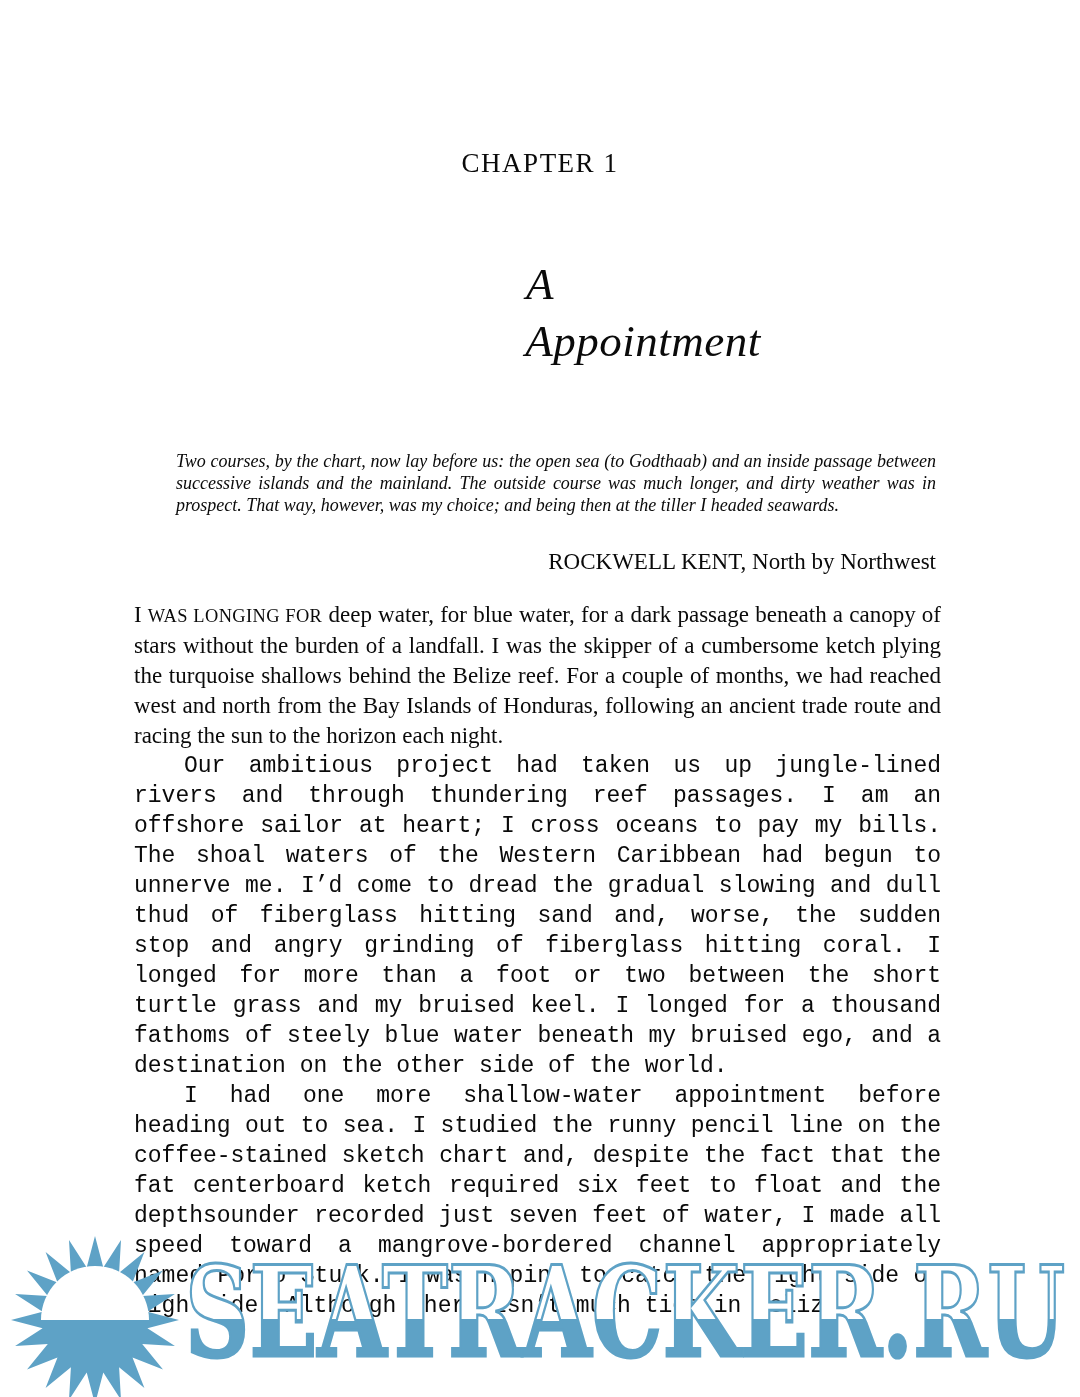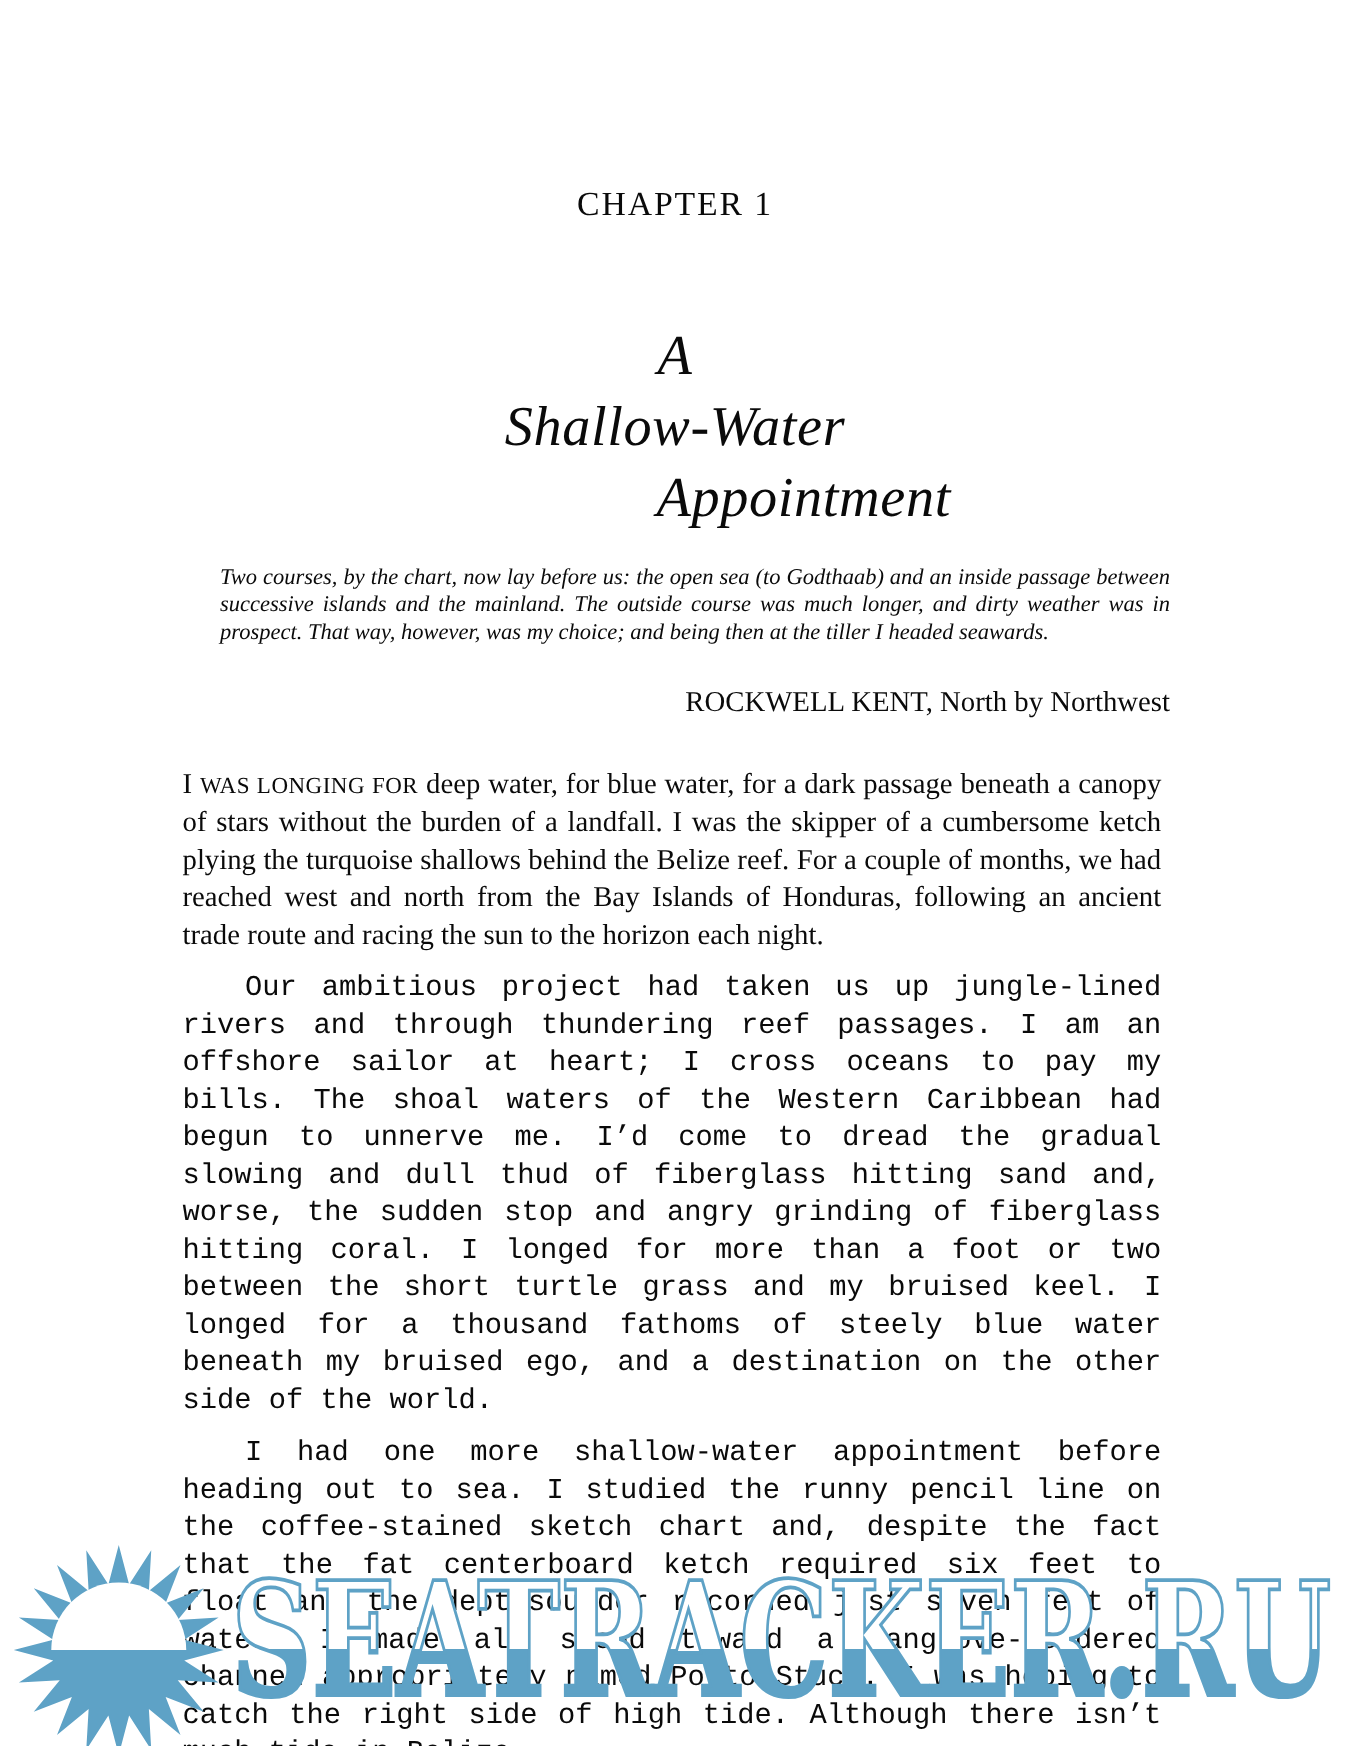--- a/index.html
+++ b/index.html
@@ -34,21 +34,21 @@
   .epigraph-attribution {
     position: absolute; top: 551px; left: 176px; width: 760px;
     text-align: right;
     font-size: 23px; line-height: 22px;
   }
   .body-text {
     position: absolute; top: 600px; left: 134px; width: 807px;
     font-size: 23px; line-height: 30px;
     text-align: justify;
   }
-  .body-text p { margin: 12px; padding: 0; }
+  .body-text p { margin: 0; padding: 0; }
   .body-text p.indented { text-indent: 50px; font-family: Liberation Mono, monospace; }
   .smallcaps { font-size: 0.8em; letter-spacing: 0.4px; }
   .watermark {
     position: absolute; left: 0; top: 1234px;
     width: 996px; height: 163px;
   }
   .watermark svg { display: block; }
   .wm-text {
     font-family: "DejaVu Serif", serif;
     font-weight: bold;
@@ -56,21 +56,20 @@
 </style>
 </head>
 <body>
 
 <div>
 
   <div class="chapter-label">CHAPTER 1</div>
 
   <div class="chapter-title">
     <div class="title-line">A</div>
-    <div class="title-line">Shallow-Water</div>
     <div class="title-line shift-right">Appointment</div>
   </div>
 
   <div class="epigraph">Two courses, by the chart, now lay before us: the open sea (to Godthaab) and an inside passage between successive islands and the mainland. The outside course was much longer, and dirty weather was in prospect. That way, however, was my choice; and being then at the tiller I headed seawards.</div>
 
   <div class="epigraph-attribution"><span>ROCKWELL KENT</span><span>, North by Northwest</span></div>
 
   <div class="body-text">
     <p><span>I</span> <span class="smallcaps">WAS LONGING FOR</span><span> deep water, for blue water, for a dark passage beneath a canopy of stars without the burden of a landfall. I was the skipper of a cumbersome ketch plying the turquoise shallows behind the Belize reef. For a couple of months, we had reached west and north from the Bay Islands of Honduras, following an ancient trade route and racing the sun to the horizon each night.</span></p>
     <p class="indented">Our ambitious project had taken us up jungle-lined rivers and through thundering reef passages. I am an offshore sailor at heart; I cross oceans to pay my bills. The shoal waters of the Western Caribbean had begun to unnerve me. I’d come to dread the gradual slowing and dull thud of fiberglass hitting sand and, worse, the sudden stop and angry grinding of fiberglass hitting coral. I longed for more than a foot or two between the short turtle grass and my bruised keel. I longed for a thousand fathoms of steely blue water beneath my bruised ego, and a destination on the other side of the world.</p>

